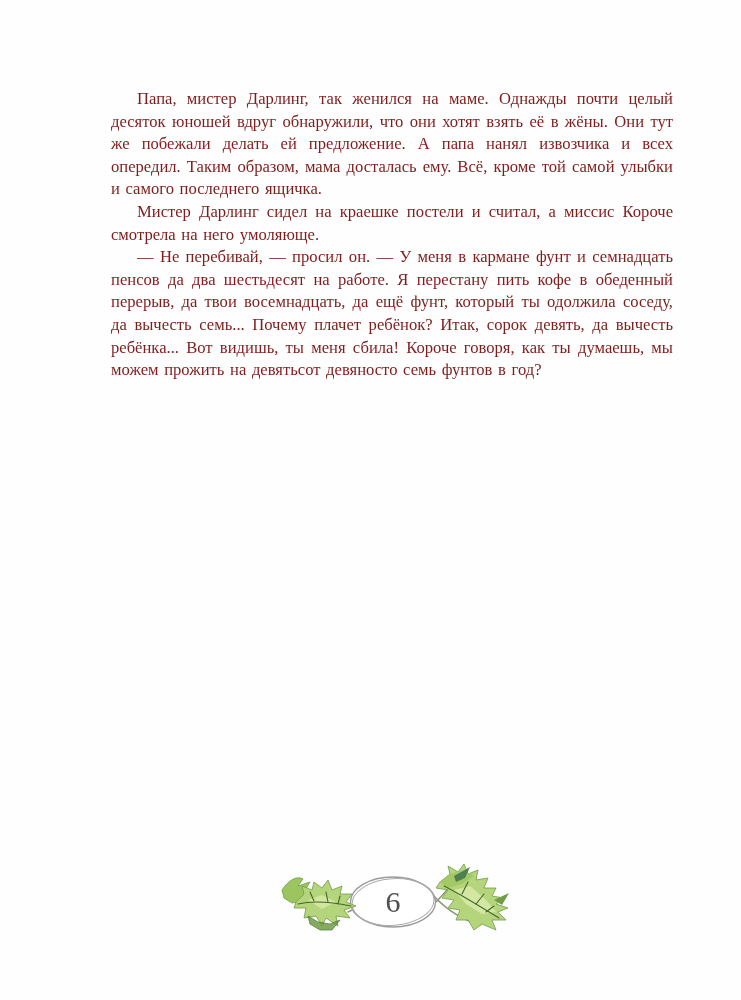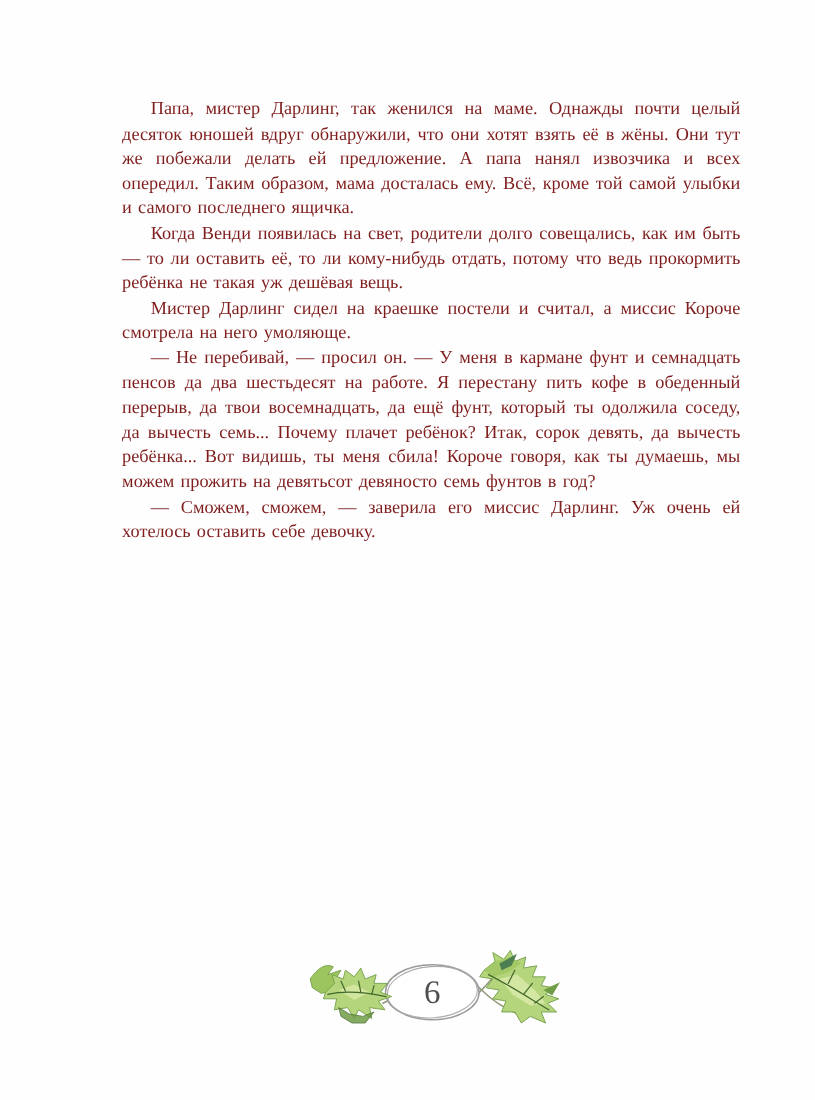--- a/index.html
+++ b/index.html
@@ -44,27 +44,25 @@
 </style>
 </head>
 <body style="background: rgb(254, 254, 254);">
 
 <main class="text-block" style="color: #7f1d1d;">
 
     <p class="para">Папа, мистер Дарлинг, так женился на маме. Однажды почти целый десяток юношей вдруг обнаружили, что они хотят взять её в жёны. Они тут же побежали делать ей предложение. А папа нанял извозчика и всех опередил. Таким образом, мама досталась ему. Всё, кроме той самой улыбки и самого последнего ящичка.</p>
 
 
 
-    <p class="para">Когда Венди появилась на свет, родители долго совещались, как им быть — то ли оставить её, то ли кому-нибудь отдать, потому что ведь прокормить ребёнка не такая уж дешёвая вещь.</p>
 
     <p class="para">Мистер Дарлинг сидел на краешке постели и считал, а миссис Короче смотрела на него умоляюще.</p>
 
     <p class="para">— Не перебивай, — просил он. — У меня в кармане фунт и семнадцать пенсов да два шестьдесят на работе. Я перестану пить кофе в обеденный перерыв, да твои восемнадцать, да ещё фунт, который ты одолжила соседу, да вычесть семь... Почему плачет ребёнок? Итак, сорок девять, да вычесть ребёнка... Вот видишь, ты меня сбила! Короче говоря, как ты думаешь, мы можем прожить на девятьсот девяносто семь фунтов в год?</p>
 
-    <p class="para">— Сможем, сможем, — заверила его миссис Дарлинг. Уж очень ей хотелось оставить себе девочку.</p>
 
 
 
 
   </main>
 
 <svg class="footer-ornament" viewBox="0 0 235 82" xmlns="http://www.w3.org/2000/svg" aria-hidden="true">
 
   <g fill="none" stroke-width="1.4" stroke-linecap="round">
     <path d="M70,52 C84,46 98,34 114,21" stroke="#8d9678"></path>

